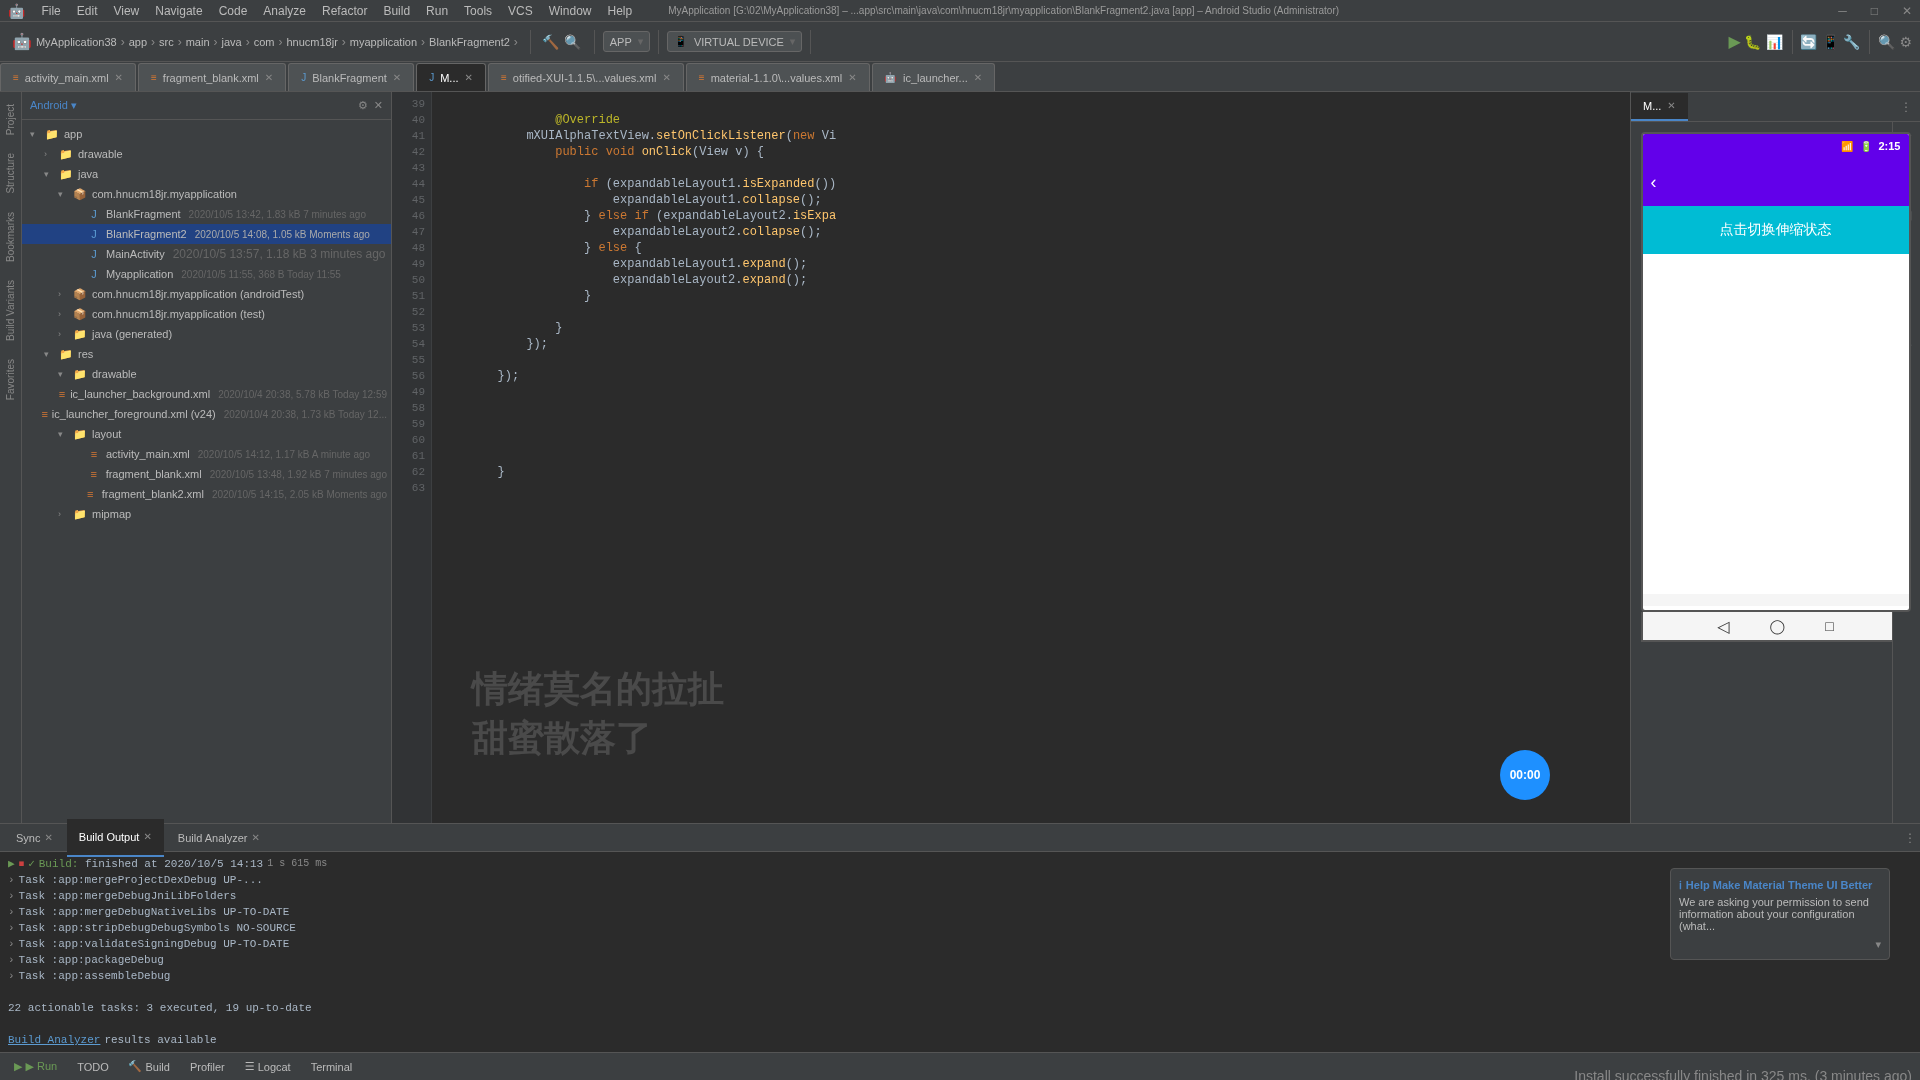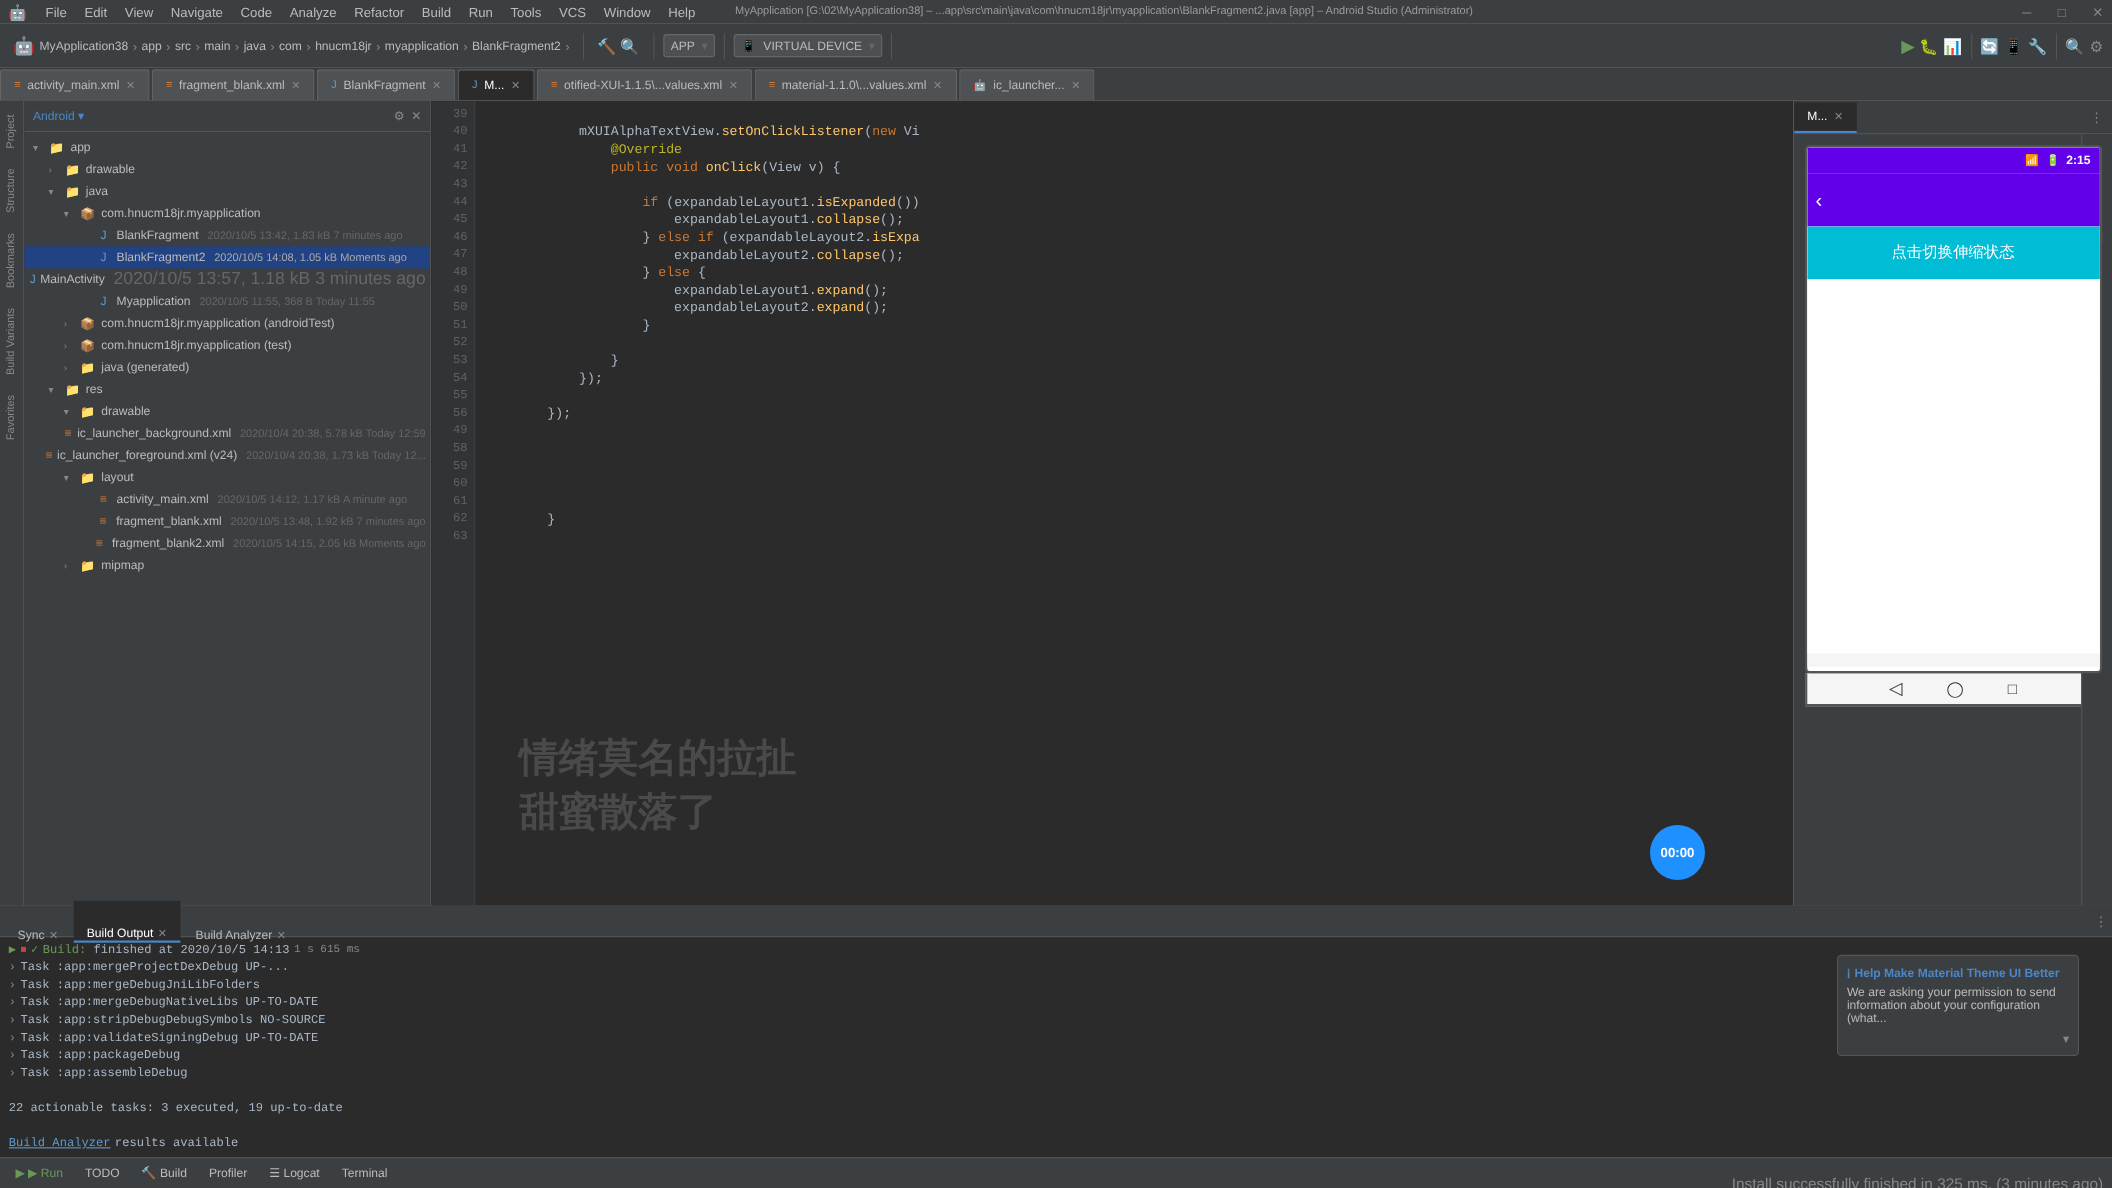--- a/index.html
+++ b/index.html
@@ -311,21 +311,21 @@
       display: flex;
       align-items: center;
       border-bottom: 1px solid #555;
       padding: 0 4px;
       gap: 2px;
     }
     .bottom-tab {
       height: 38px;
       padding: 0 12px;
       display: flex;
-      align-items: flex-end;
+      align-items: center;
       gap: 4px;
       font-size: 11px;
       color: #bbb;
       cursor: pointer;
     }
     .bottom-tab.active {
       background: #2b2b2b;
       color: #fff;
       border-bottom: 2px solid #4a86c8;
     }
@@ -637,21 +637,21 @@
           <span class="tree-icon icon-file-java" style="color:#5c9bd1;">J</span>
           <span>BlankFragment2</span>
           <span style="color:#aaa; font-size:10px; margin-left:8px;">2020/10/5 14:08, 1.05 kB Moments ago</span>
         </div>
 
         <div class="tree-item">
           <span class="tree-indent" style="width:46px;"></span>
           <span class="tree-arrow"></span>
           <span class="tree-icon icon-file-java">J</span>
           <span>MainActivity</span>
-          <span style="color:#666; font-size:16px; margin-left:8px;">2020/10/5 13:57, 1.18 kB 3 minutes ago</span>
+          <span style="color:#666; font-size:12px; margin-left:8px;">2020/10/5 13:57, 1.18 kB 3 minutes ago</span>
         </div>
 
         <div class="tree-item">
           <span class="tree-indent" style="width:46px;"></span>
           <span class="tree-arrow"></span>
           <span class="tree-icon icon-file-java">J</span>
           <span>Myapplication</span>
           <span style="color:#666; font-size:10px; margin-left:8px;">2020/10/5 11:55, 368 B Today 11:55</span>
         </div>
 
@@ -770,22 +770,22 @@
           <div class="line-num">49</div>
           <div class="line-num">58</div>
           <div class="line-num">59</div>
           <div class="line-num">60</div>
           <div class="line-num">61</div>
           <div class="line-num">62</div>
           <div class="line-num">63</div>
         </div>
         <div class="code-content">
           <div class="code-line"></div>
+          <div class="code-line"><span class="var">                </span><span class="ann">@Override</span></div>
           <div class="code-line"><span class="var">            mXUIAlphaTextView.</span><span class="fn">setOnClickListener</span><span class="var">(</span><span class="kw">new </span><span class="cls">Vi</span></div>
-          <div class="code-line"><span class="var">                </span><span class="ann">@Override</span></div>
           <div class="code-line"><span class="var">                </span><span class="kw">public void </span><span class="fn">onClick</span><span class="var">(View v) {</span></div>
           <div class="code-line"></div>
           <div class="code-line"><span class="var">                    </span><span class="kw">if </span><span class="var">(expandableLayout1.</span><span class="fn">isExpanded</span><span class="var">())</span></div>
           <div class="code-line"><span class="var">                        expandableLayout1.</span><span class="fn">collapse</span><span class="var">();</span></div>
           <div class="code-line"><span class="var">                    } </span><span class="kw">else if </span><span class="var">(expandableLayout2.</span><span class="fn">isExpa</span></div>
           <div class="code-line"><span class="var">                        expandableLayout2.</span><span class="fn">collapse</span><span class="var">();</span></div>
           <div class="code-line"><span class="var">                    } </span><span class="kw">else </span><span class="var">{</span></div>
           <div class="code-line"><span class="var">                        expandableLayout1.</span><span class="fn">expand</span><span class="var">();</span></div>
           <div class="code-line"><span class="var">                        expandableLayout2.</span><span class="fn">expand</span><span class="var">();</span></div>
           <div class="code-line"><span class="var">                    }</span></div>

